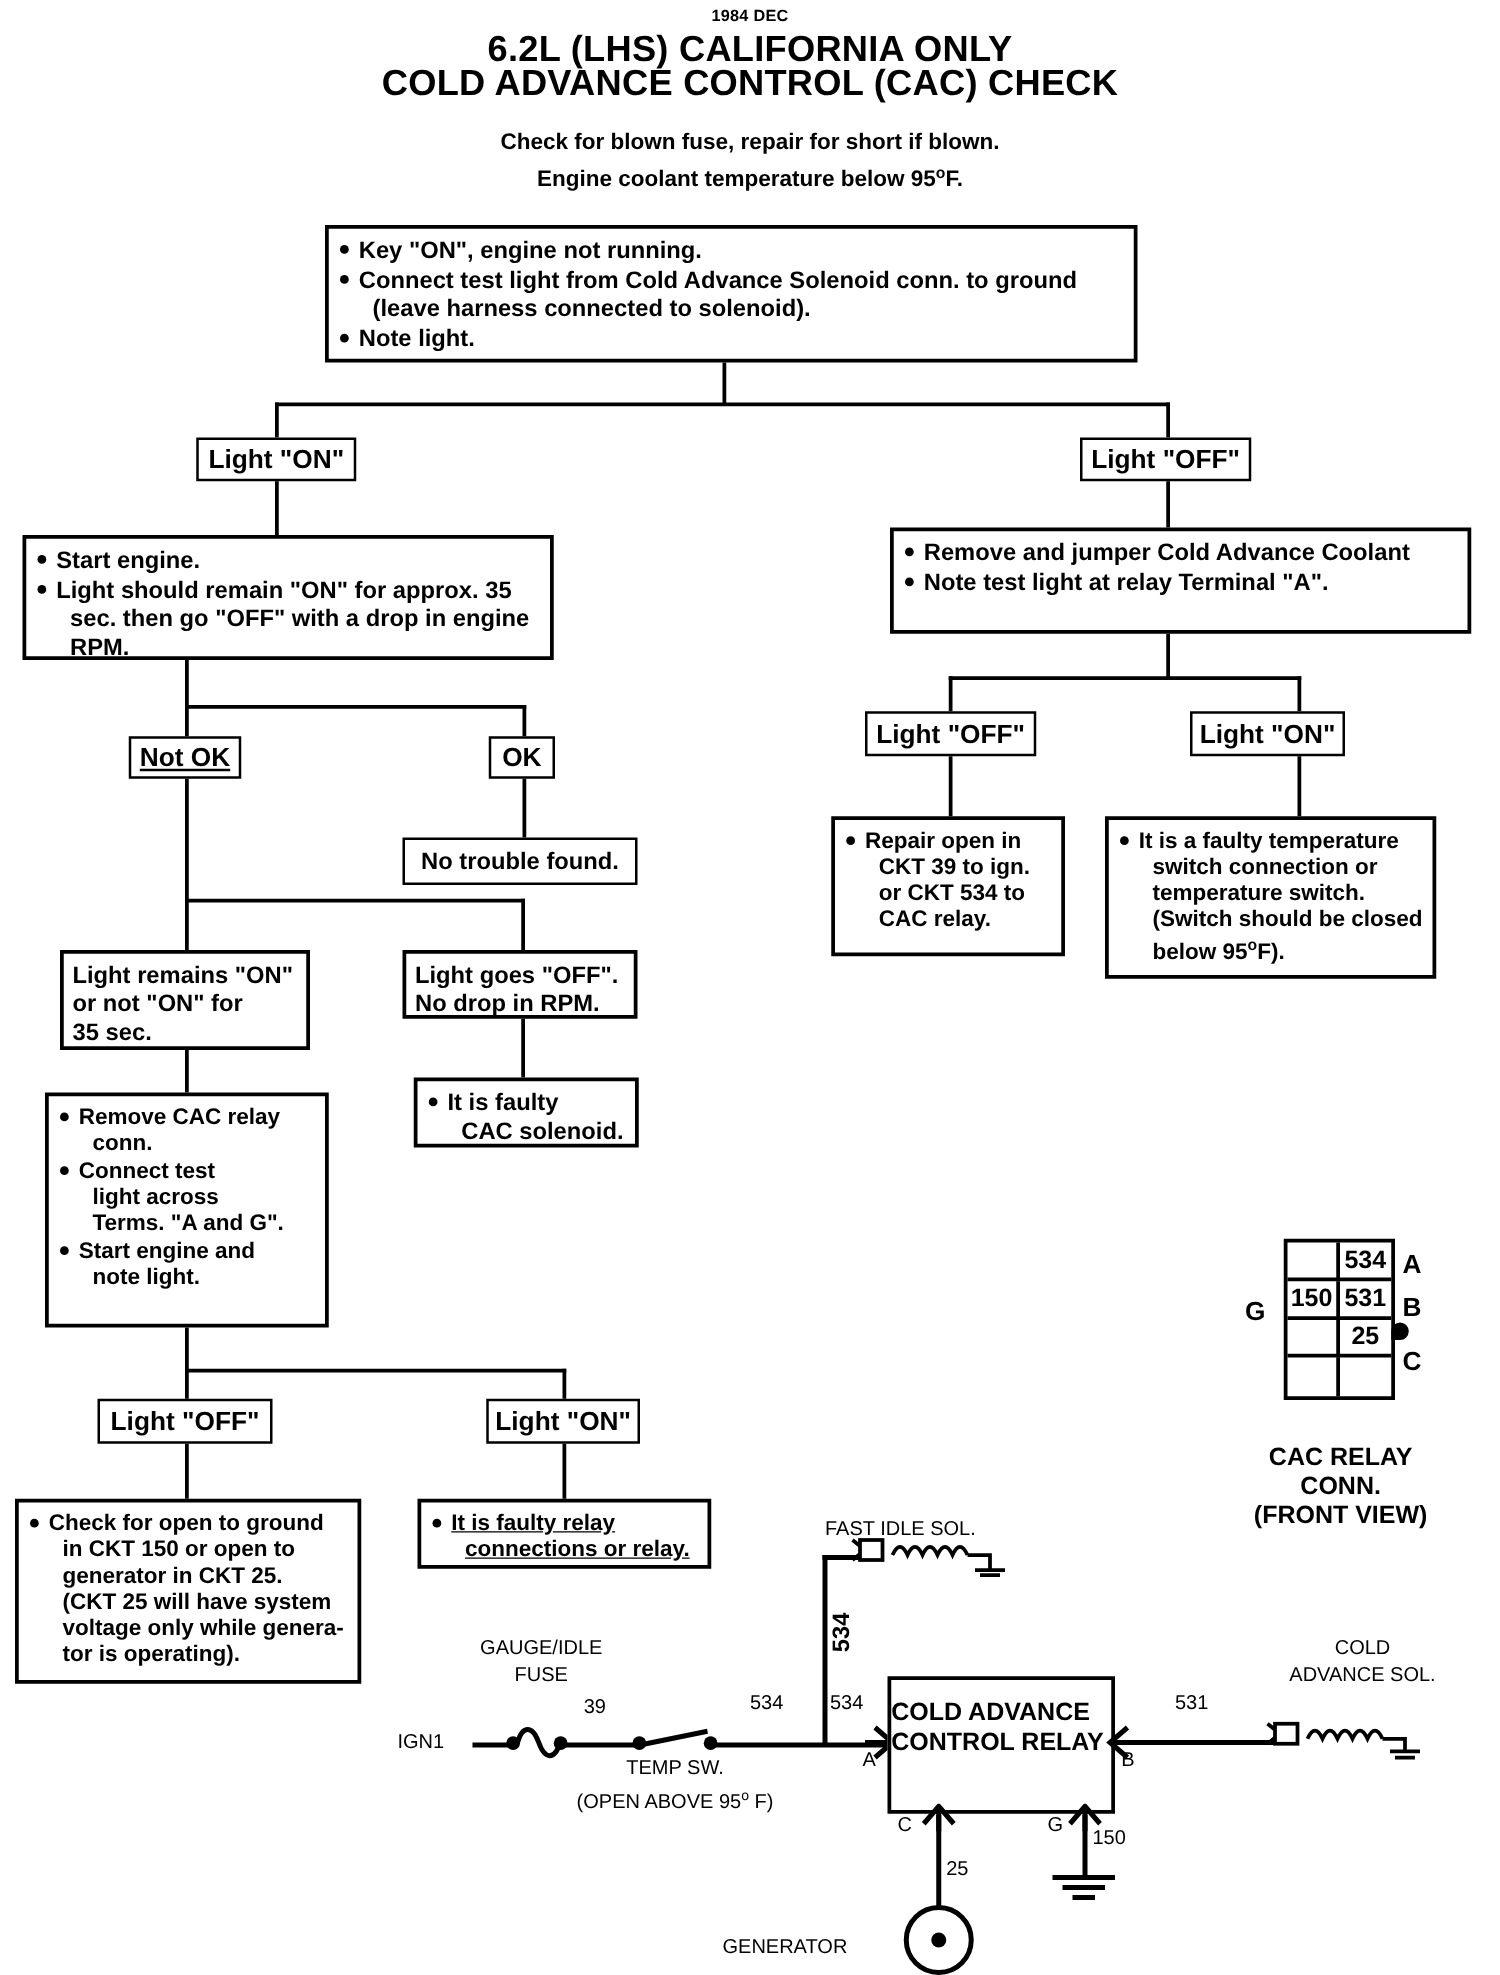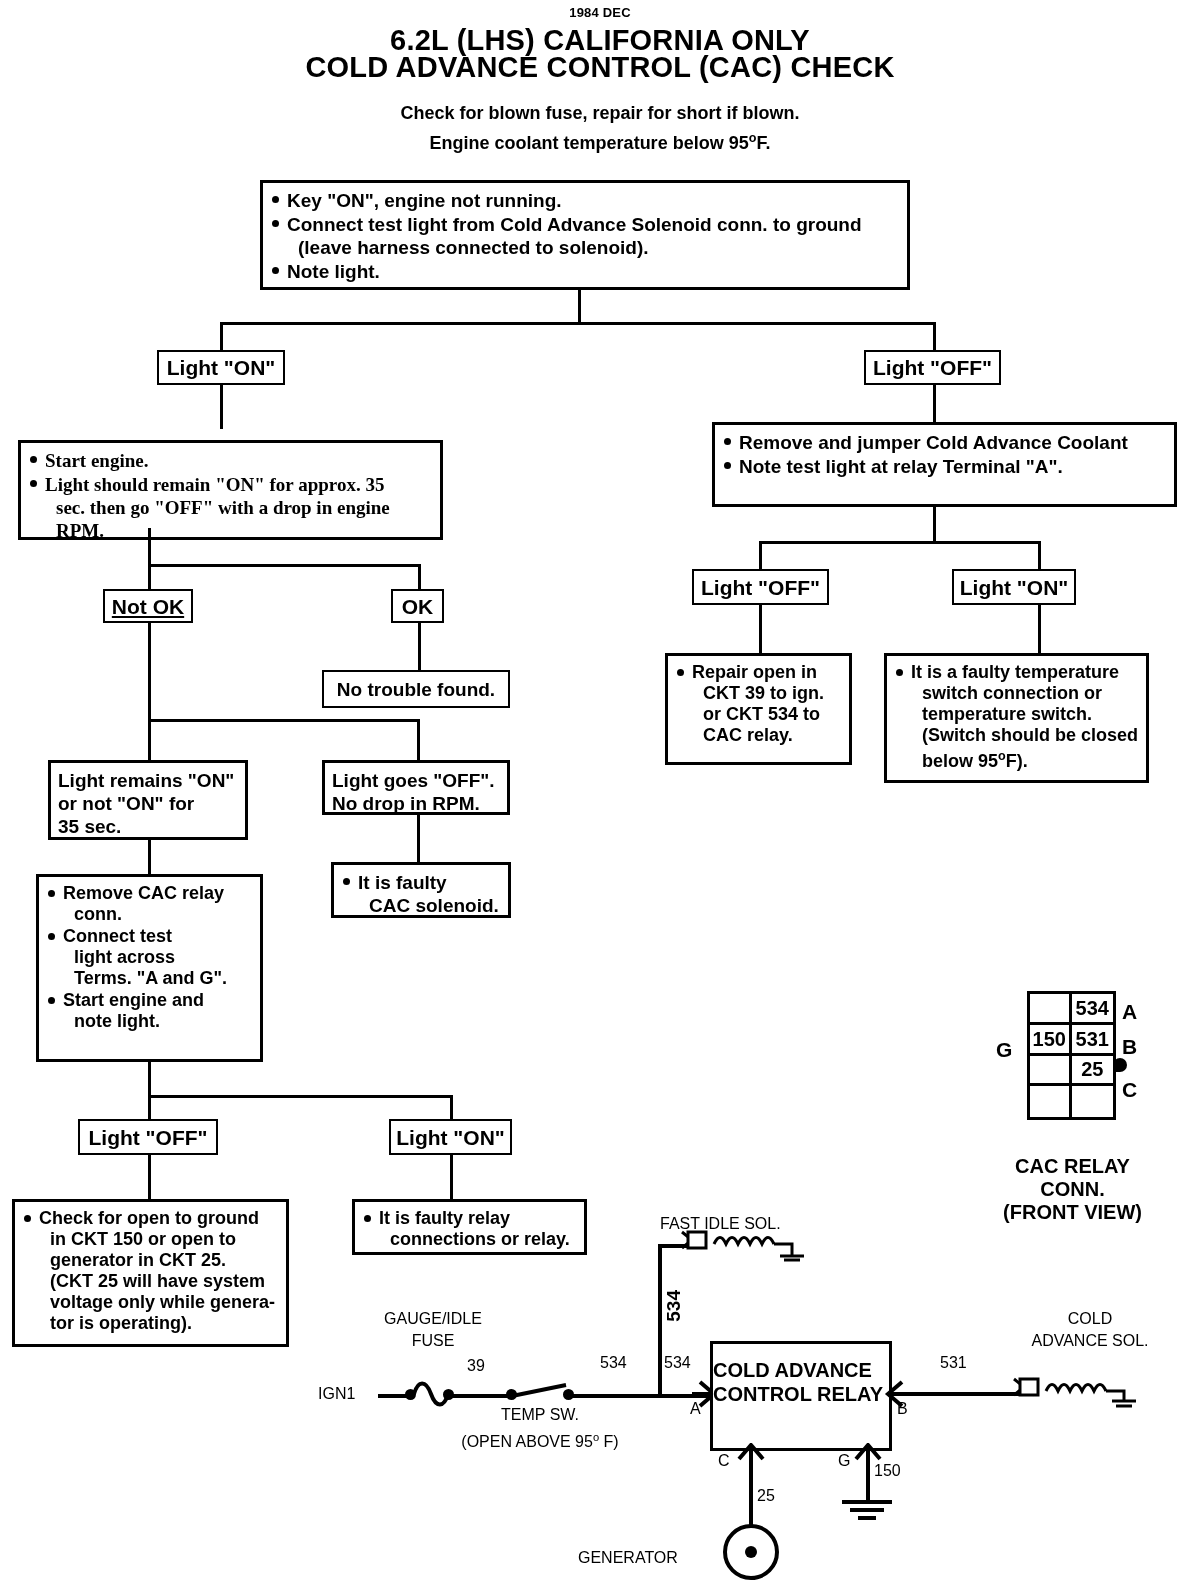--- a/index.html
+++ b/index.html
@@ -136,21 +136,21 @@
   </div>
 
   <div class="vline" style="left:578px;top:290px;height:34px;"></div>
   <div class="hline" style="left:220px;top:322px;width:716px;"></div>
   <div class="vline" style="left:220px;top:322px;height:29px;"></div>
   <div class="vline" style="left:933px;top:322px;height:29px;"></div>
 
   <div class="abs box lbl" style="left:157px;top:350px;width:128px;height:35px;">Light "ON"</div>
   <div class="vline" style="left:220px;top:385px;height:44px;"></div>
 
-  <div class="abs box txt big" style="left:18px;top:440px;width:425px;height:100px;font-family:Liberation Serif, serif;">
+  <div class="abs box txt big" style="left:18px;top:428px;width:425px;height:100px;">
     <ul class="bl">
       <li>Start engine.</li>
       <li><span>Light should remain "ON" for approx. 35</span><span class="ind">sec. then go "OFF" with a drop in engine</span><span class="ind">RPM.</span></li>
     </ul>
   </div>
 
   <div class="vline" style="left:148px;top:528px;height:38px;"></div>
   <div class="hline" style="left:148px;top:564px;width:273px;"></div>
   <div class="vline" style="left:148px;top:564px;height:26px;"></div>
   <div class="vline" style="left:418px;top:564px;height:26px;"></div>
@@ -201,21 +201,21 @@
 
   <div class="vline" style="left:148px;top:1155px;height:45px;"></div>
   <div class="vline" style="left:450px;top:1155px;height:45px;"></div>
 
   <div class="abs box txt" style="left:12px;top:1199px;width:277px;height:148px;">
     <ul class="bl">
       <li><span>Check for open to ground</span><span class="ind">in CKT 150 or open to</span><span class="ind">generator in CKT 25.</span><span class="ind">(CKT 25 will have system</span><span class="ind">voltage only while genera-</span><span class="ind">tor is operating).</span></li>
     </ul>
   </div>
 
-  <div class="abs box txt" style="left:352px;top:1199px;width:235px;height:56px;">
+  <div class="abs box txt" style="left:334px;top:1199px;width:235px;height:56px;text-decoration:underline;">
     <ul class="bl">
       <li><span>It is faulty relay</span><span class="ind">connections or relay.</span></li>
     </ul>
   </div>
 
   <div class="abs box lbl" style="left:864px;top:350px;width:137px;height:35px;">Light "OFF"</div>
   <div class="vline" style="left:933px;top:385px;height:38px;"></div>
 
   <div class="abs box txt big" style="left:712px;top:422px;width:465px;height:85px;">
     <ul class="bl">

